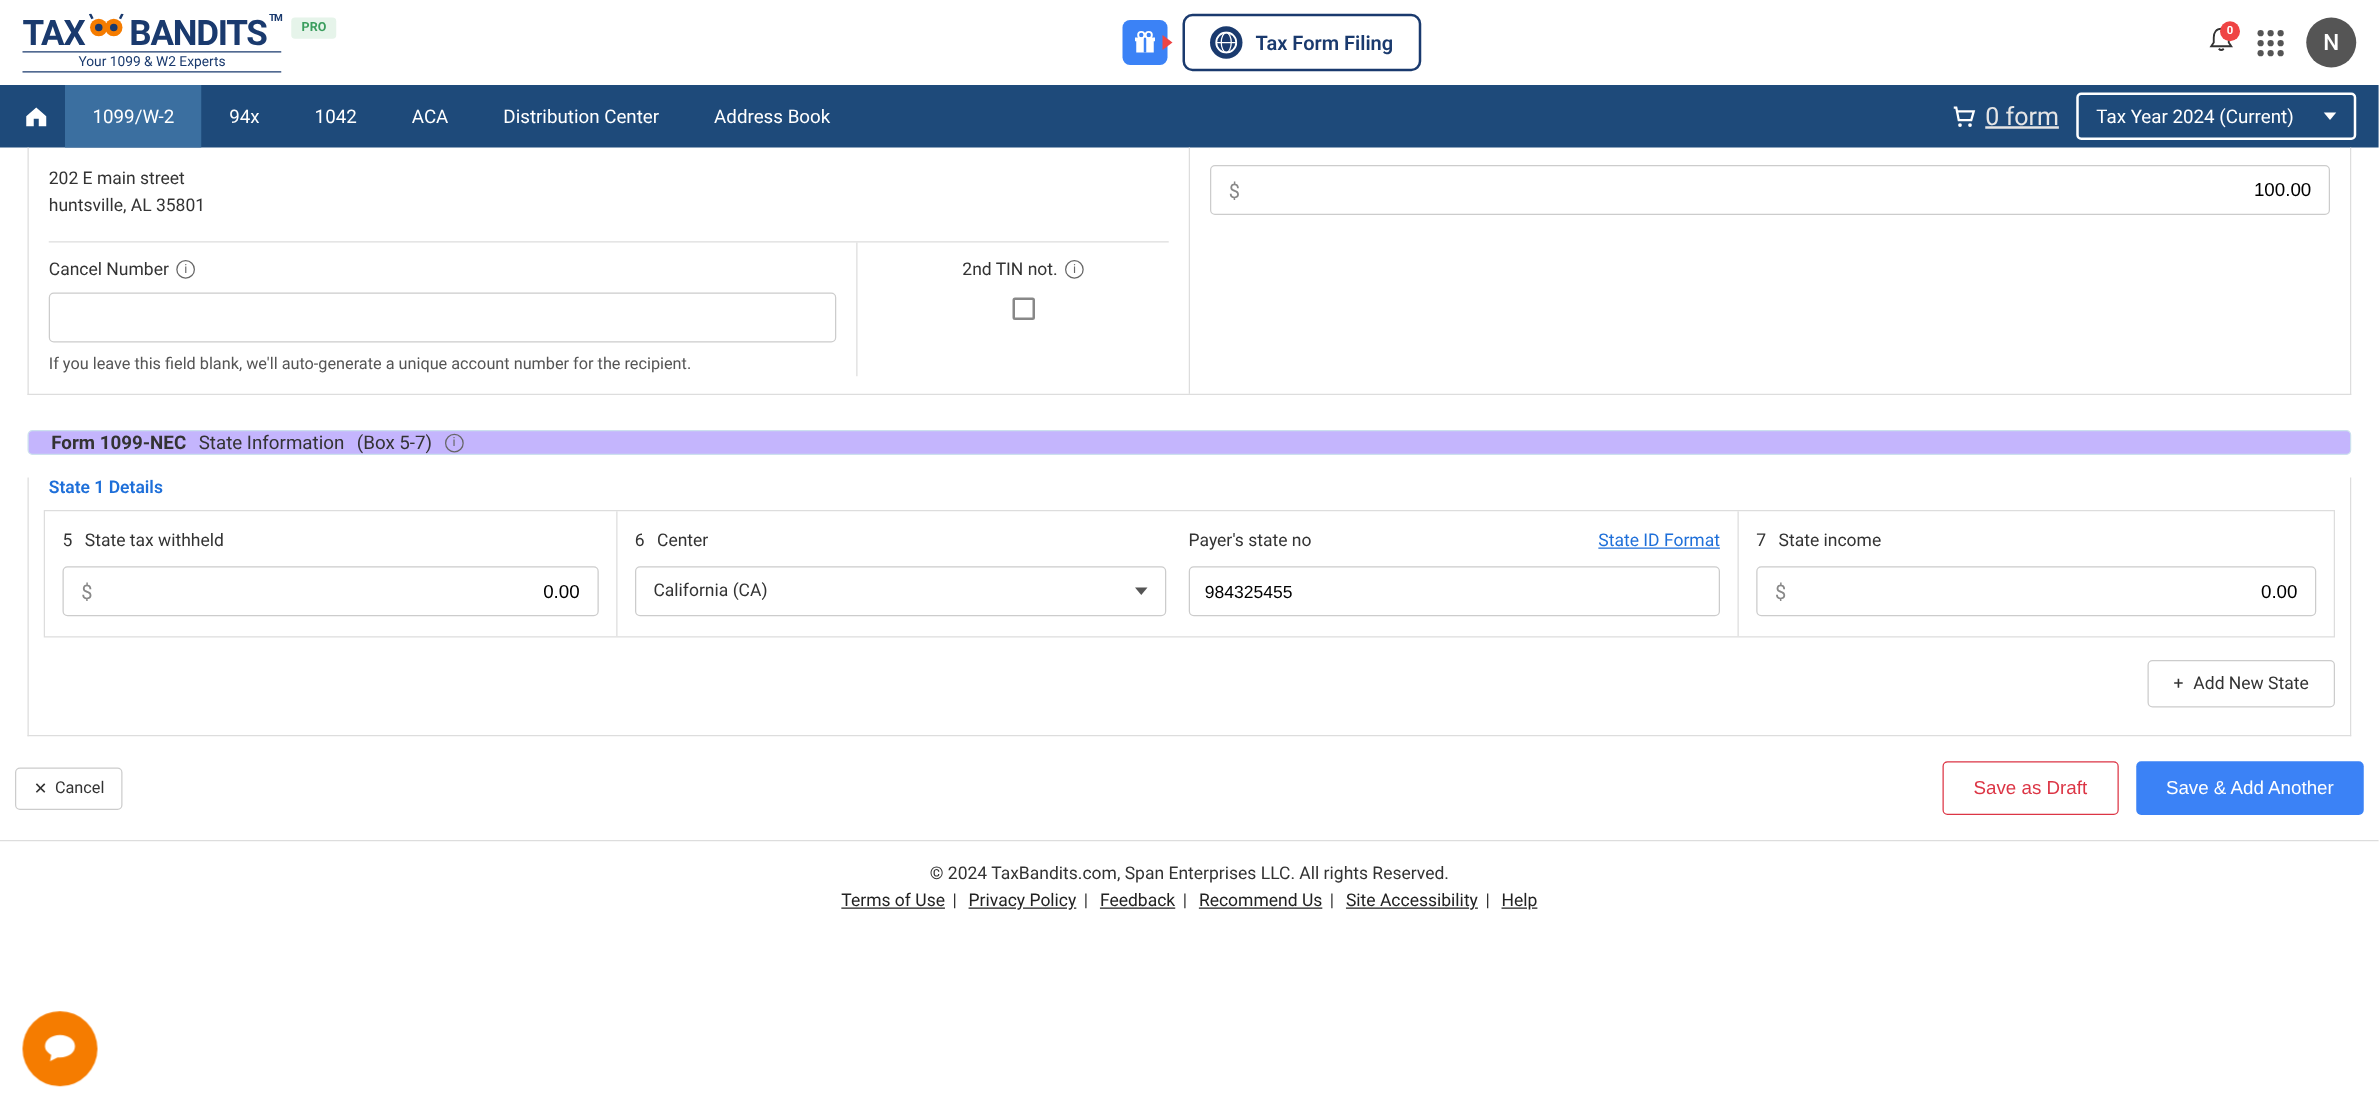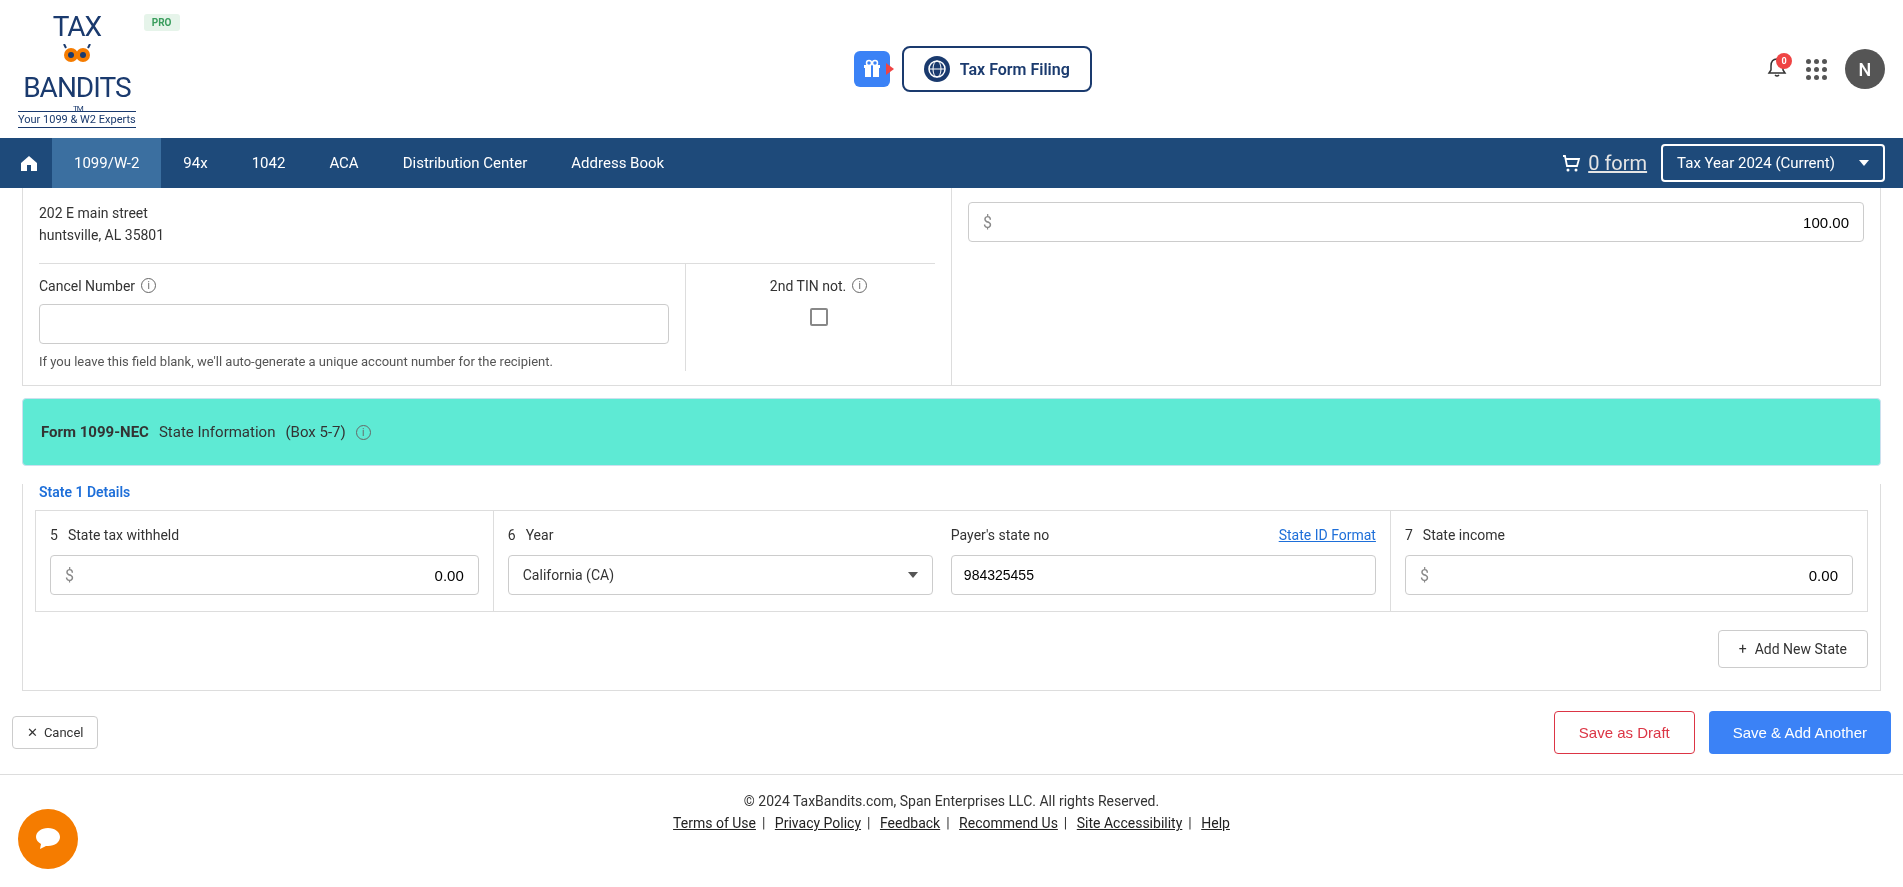--- a/index.html
+++ b/index.html
@@ -24,26 +24,25 @@
       display: flex;
       align-items: center;
       gap: 8px;
     }
     .logo {
       display: flex;
       flex-direction: column;
     }
     .logo-main {
       font-size: 28px;
-      font-weight: 400;
+      font-weight: 700;
       color: #1a3a6e;
       display: flex;
-      align-items: center;
+      align-items: flex-start;
       letter-spacing: -1px;
-      flex-direction: column;
     }
     .logo-owl {
       width: 32px;
       height: 28px;
       margin: 0 2px;
       display: inline-flex;
       align-items: center;
       justify-content: center;
     }
     .logo-tm {
@@ -309,25 +308,25 @@
     }
     .amount-input input {
       flex: 1;
       border: none;
       outline: none;
       text-align: right;
       font-size: 15px;
       background: transparent;
     }
     .section-header {
-      background: #5eead4;
+      background: #c4b5fd;
       border: 1px solid #cce0ee;
       border-radius: 4px;
-      padding: 24px 18px;
-      margin-top: 12px;
+      padding: 0 18px;
+      margin-top: 28px;
       display: flex;
       align-items: center;
       gap: 10px;
       font-size: 15px;
     }
     .section-header .bold {
       font-weight: 700;
     }
     .state-details-label {
       color: #1e6fd9;
@@ -628,21 +627,21 @@
         </div>
         <div class="amount-input">
           <span class="dollar">$</span>
           <input type="text" value="0.00" style="">
         </div>
       </div>
       <div class="state-col col6">
         <div class="col6-left">
           <div class="col-label">
             <span class="col-num">6</span>
-            <span>Year</span>
+            <span>Center</span>
           </div>
           <div class="select-input">
             <span>California (CA)</span>
             <span class="triangle-down" style="color:#555"></span>
           </div>
         </div>
         <div class="col6-right">
           <div class="payer-label-row">
             <span>Payer's state no</span>
             <a class="state-id-link">State ID Format</a>

